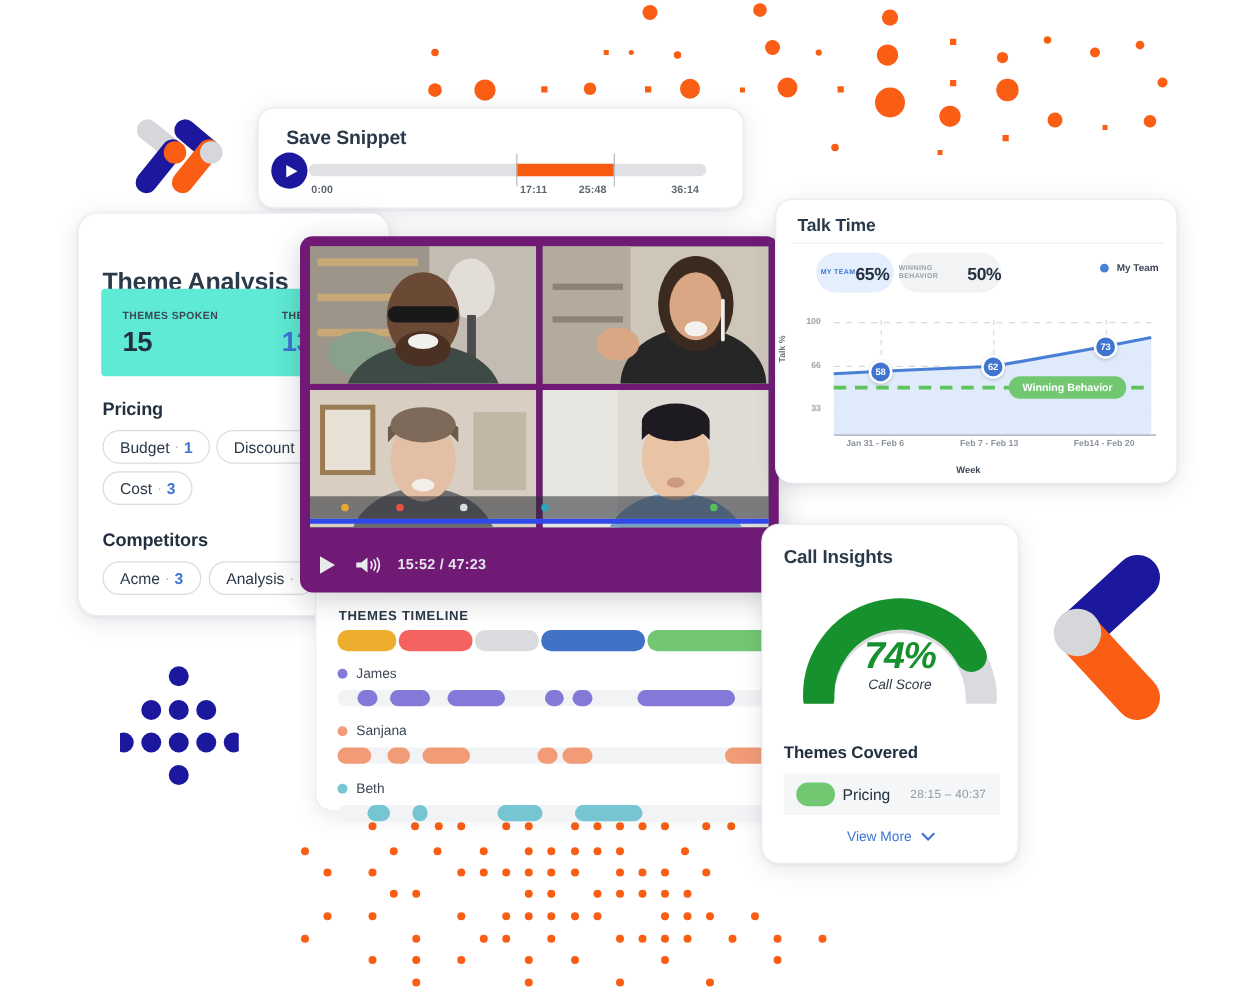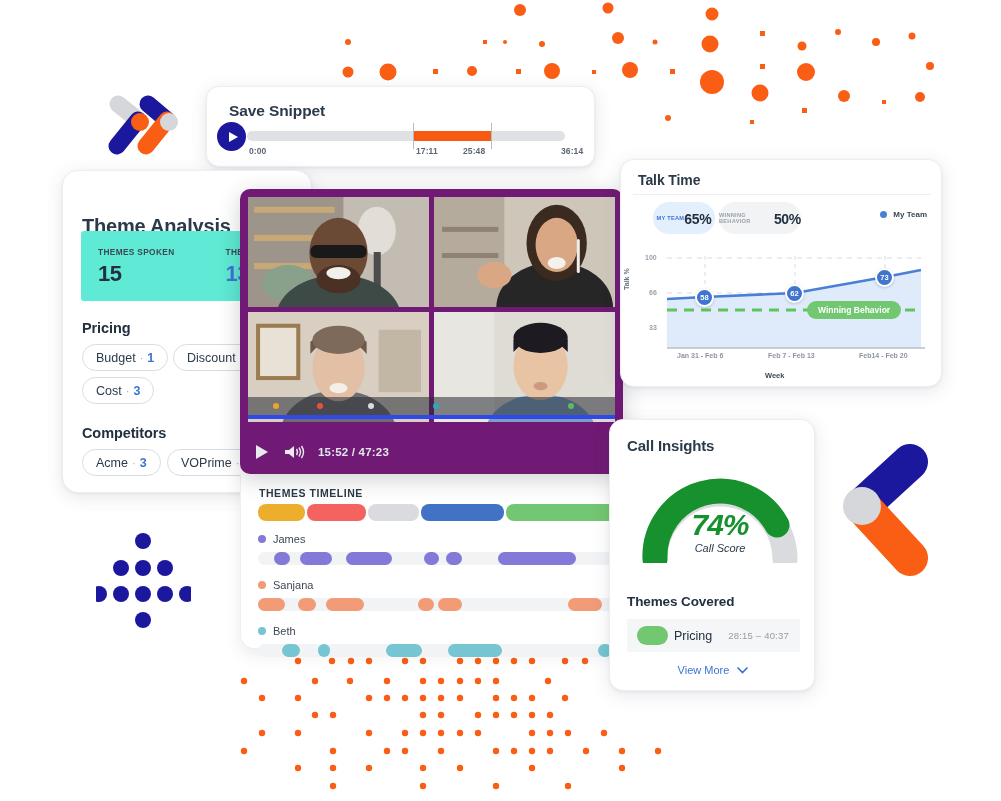--- a/index.html
+++ b/index.html
@@ -61,21 +61,21 @@
   .vtile { position:relative; overflow:hidden; background:#50555e; }
   #vmarkers { position:absolute; left:8px; top:208px; width:367px; height:18px; background:rgba(40,44,52,.55); }
   .vmark { position:absolute; top:6px; width:6px; height:6px; border-radius:50%; }
   #vprogress { position:absolute; left:8px; top:226px; width:367px; height:4px; background:#2f49ea; }
   #vcontrols { position:absolute; left:0; top:240px; width:100%; height:45px; display:flex; align-items:center; padding-left:16px; }
   #vplay { width:0;height:0;border-left:12px solid #e8eaee;border-top:7px solid transparent;border-bottom:7px solid transparent; }
   #vvol { margin-left:15px; display:flex; align-items:center; }
   #vtime { margin-left:13px; font-size:11.5px; color:#e3e6ea; font-weight:600; letter-spacing:.2px; }
 
   
-  #themes-timeline { left:240px; top:474px; width:383px; height:175px; border-radius:0 0 14px 14px; border-top:none; box-shadow:0 6px 16px rgba(60,70,90,.10); }
+  #themes-timeline { left:252px; top:474px; width:383px; height:175px; border-radius:0 0 14px 14px; border-top:none; box-shadow:0 6px 16px rgba(60,70,90,.10); }
   #tt-title { position:absolute; left:18px; top:13px; font-size:10.5px; font-weight:700; color:#2b3a4a; letter-spacing:.55px; }
   #tt-bar { position:absolute; left:17px; top:30px; width:380px; height:17px; display:flex; gap:2px; }
   .tt-seg { border-radius:8px; height:17px; }
   .spk-row { position:absolute; left:17px; width:380px; }
   .spk-head { display:flex; align-items:center; height:16px; }
   .spk-dot { width:8px; height:8px; border-radius:50%; margin-right:7px; }
   .spk-name { font-size:11px; color:#3d4756; font-weight:400; }
   .spk-track { position:relative; margin-top:5px; height:13px; background:#f2f3f5; border-radius:7px; }
   .spk-seg { position:absolute; top:0; height:13px; border-radius:7px; }
 
@@ -278,21 +278,21 @@
       <div class="tri"></div>
     </div>
   <div id="snippet-track">
     <div id="snippet-sel"></div>
     <div class="tick-line" style="left:166px; top:-8px; height:26px;"></div>
     <div class="tick-line" style="left:244px; top:-8px; height:26px;"></div>
   </div>
   <div class="snip-time" style="left:249px; top:146px;">0:00</div>
   <div class="snip-time" style="left:416px; top:146px;">17:11</div>
   <div class="snip-time" style="left:463px; top:146px;">25:48</div>
-  <div class="snip-time" style="left:537px; top:146px;margin-left:24px;">36:14</div>
+  <div class="snip-time" style="left:537px; top:146px;">36:14</div>
 
   <div class="card" id="theme-analysis">
     <div id="ta-title">Theme Analysis</div>
     <div id="ta-stats">
       <div class="ta-stat">
         <div class="ta-lab">THEMES SPOKEN</div>
         <div class="ta-val dark">15</div>
       </div>
       <div class="ta-stat">
         <div class="ta-lab">THEMES HEARD</div>
@@ -317,21 +317,21 @@
       <span class="cnt">3</span>
     </div>
 
     <div class="ta-sec-title" style="top:254px;">Competitors</div>
     <div class="chip" style="left:19px; top:278px;">
       <span>Acme</span>
       <span class="sep">·</span>
       <span class="cnt">3</span>
     </div>
     <div class="chip" style="left:104px; top:278px;">
-      <span>VOPrime</span>
+      <span>Analysis</span>
       <span class="sep">·</span>
       <span class="cnt"></span>
     </div>
   </div>
 
   <div class="card" id="themes-timeline">
     <div id="tt-title">THEMES TIMELINE</div>
     <div id="tt-bar">
         <div class="tt-seg" style="width: 48px; background: rgb(238, 174, 45);"></div>
         <div class="tt-seg" style="width: 60px; background: rgb(244, 99, 95);"></div>

